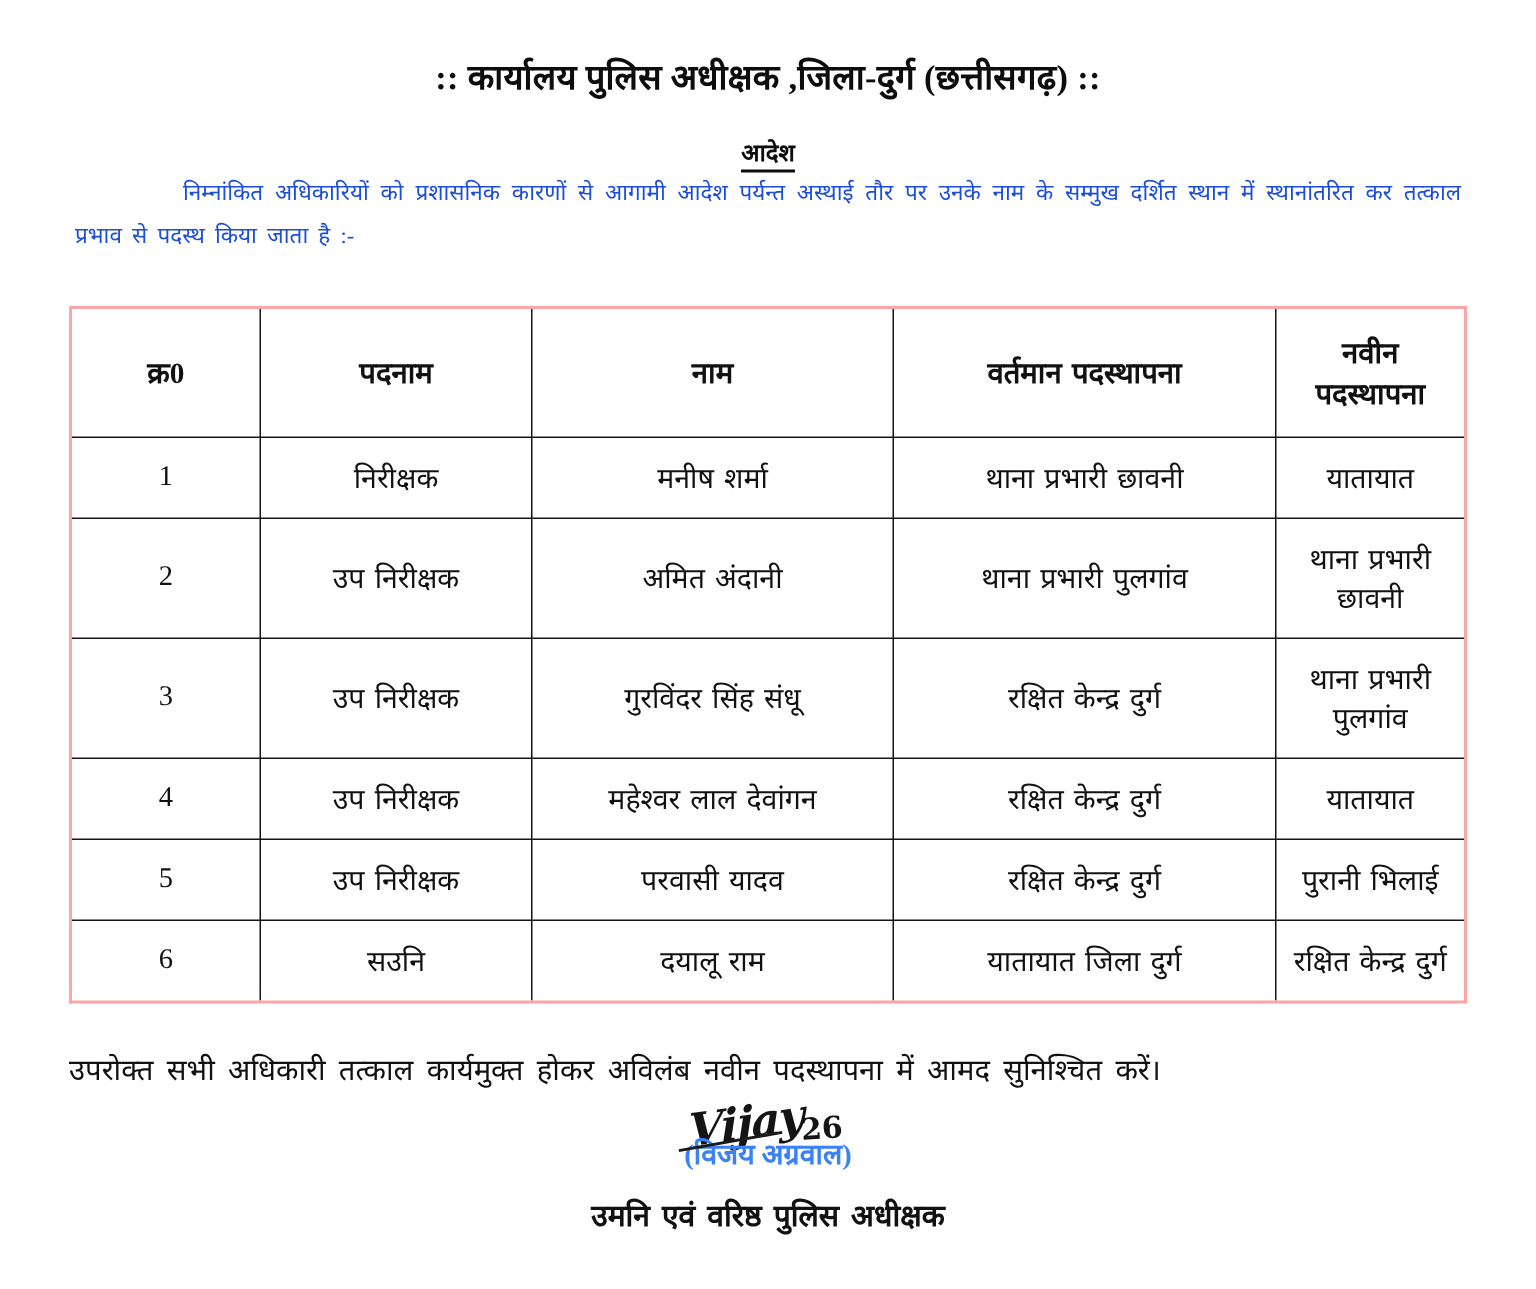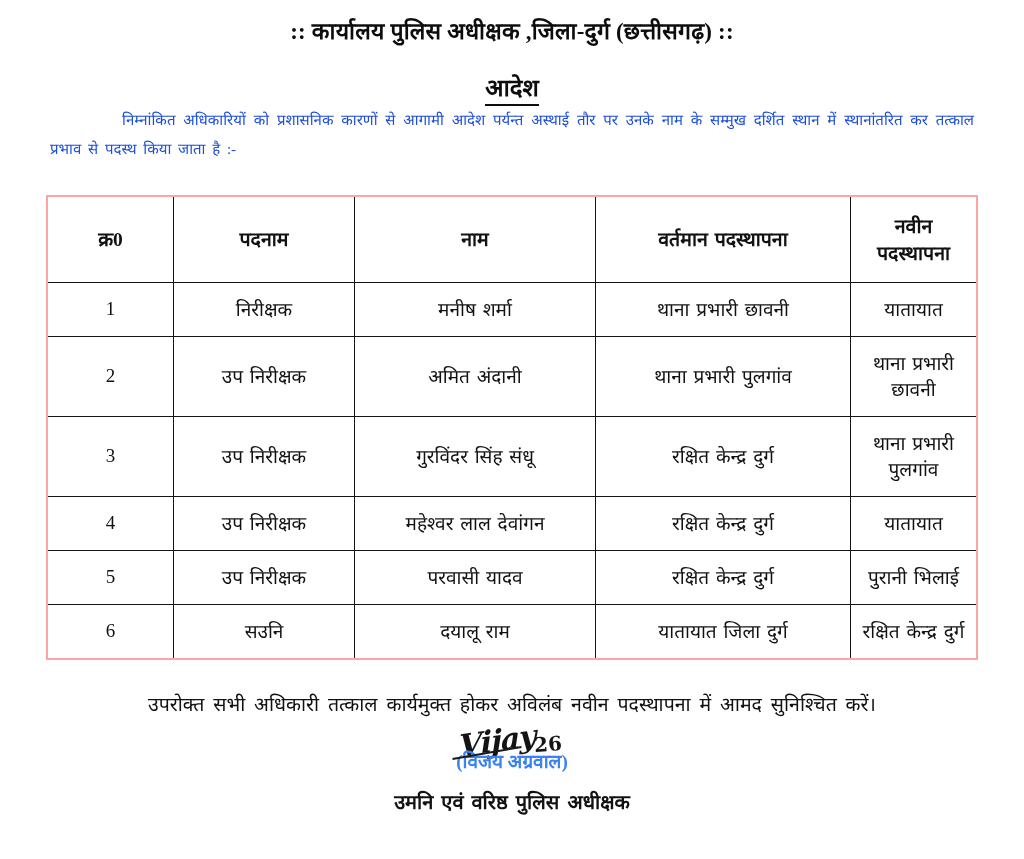--- a/index.html
+++ b/index.html
@@ -13,39 +13,39 @@
     height: 859px;
     font-family: "Liberation Serif", "DejaVu Serif", serif;
     color: #111111;
     position: relative;
     overflow: hidden;
   }
   .page {
     width: 1024px;
     height: 859px;
     box-sizing: border-box;
-    padding: 4px 46px 10px 46px;
+    padding: 24px 46px 10px 46px;
     position: relative;
   }
   .doc-title {
     text-align: center;
     font-size: 23px;
     font-weight: bold;
     letter-spacing: 0.2px;
     margin-top: 10px;
     margin-bottom: 0;
     color: #0d0d0d;
   }
   .doc-subtitle-wrap {
     text-align: center;
     margin-top: 24px;
   }
   .doc-subtitle {
     display: inline-block;
-    font-size: 24px;
+    font-size: 16px;
     font-weight: bold;
     border-bottom: 2px solid #0d0d0d;
     padding-bottom: 1px;
     color: #0d0d0d;
   }
   .body-para {
     font-size: 15px;
     line-height: 1.95;
     text-align: justify;
     text-justify: inter-word;
@@ -82,21 +82,21 @@
   table.order-table td.col-sn { width: 56px; }
   table.order-table td.col-post,
   table.order-table th.col-post { width: 172px; font-family: Liberation Serif, serif; }
   table.order-table td.col-name,
   table.order-table th.col-name { width: 232px; }
   table.order-table td.col-current,
   table.order-table th.col-current { width: 246px; }
   .closing-para {
     margin-top: 30px;
     font-size: 19.5px;
-    text-align: center;
+    text-align: left;
     word-spacing: 4px;
     color: #111111;
   }
   .signature-block {
     margin-top: 10px;
     text-align: center;
     position: relative;
   }
   .sign-scribble {
     font-family: "DejaVu Serif", serif;

